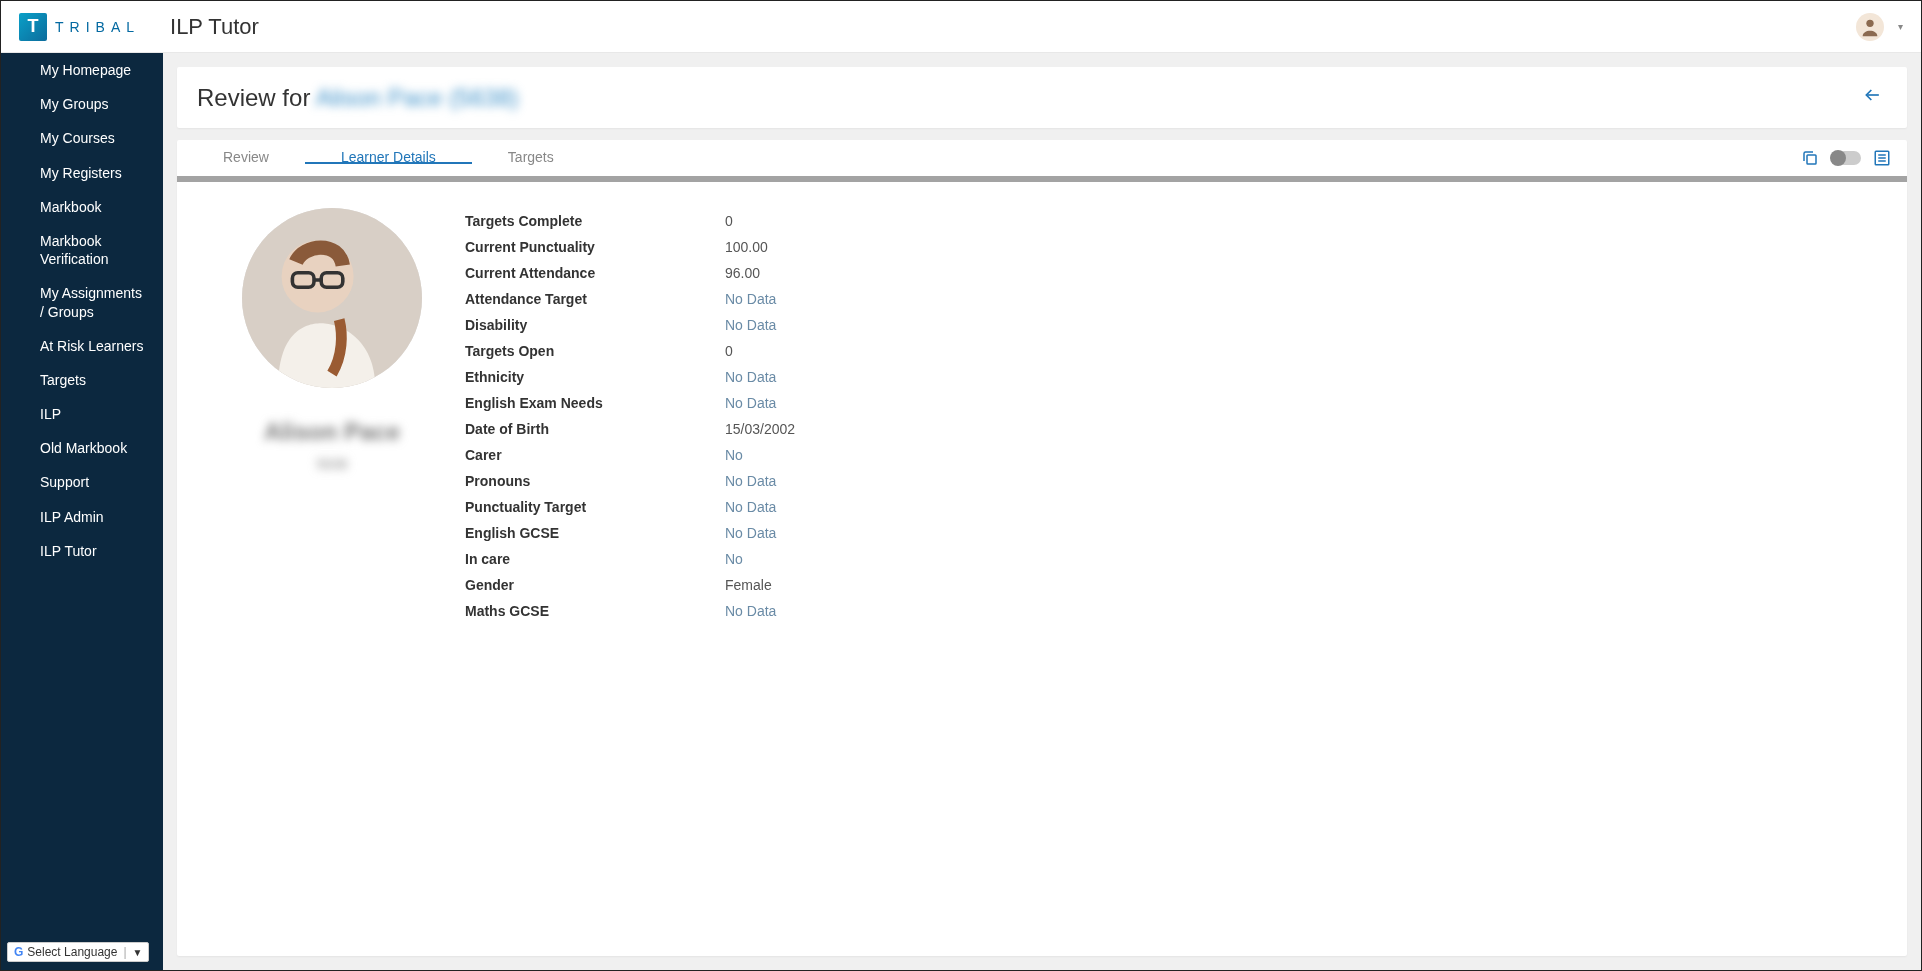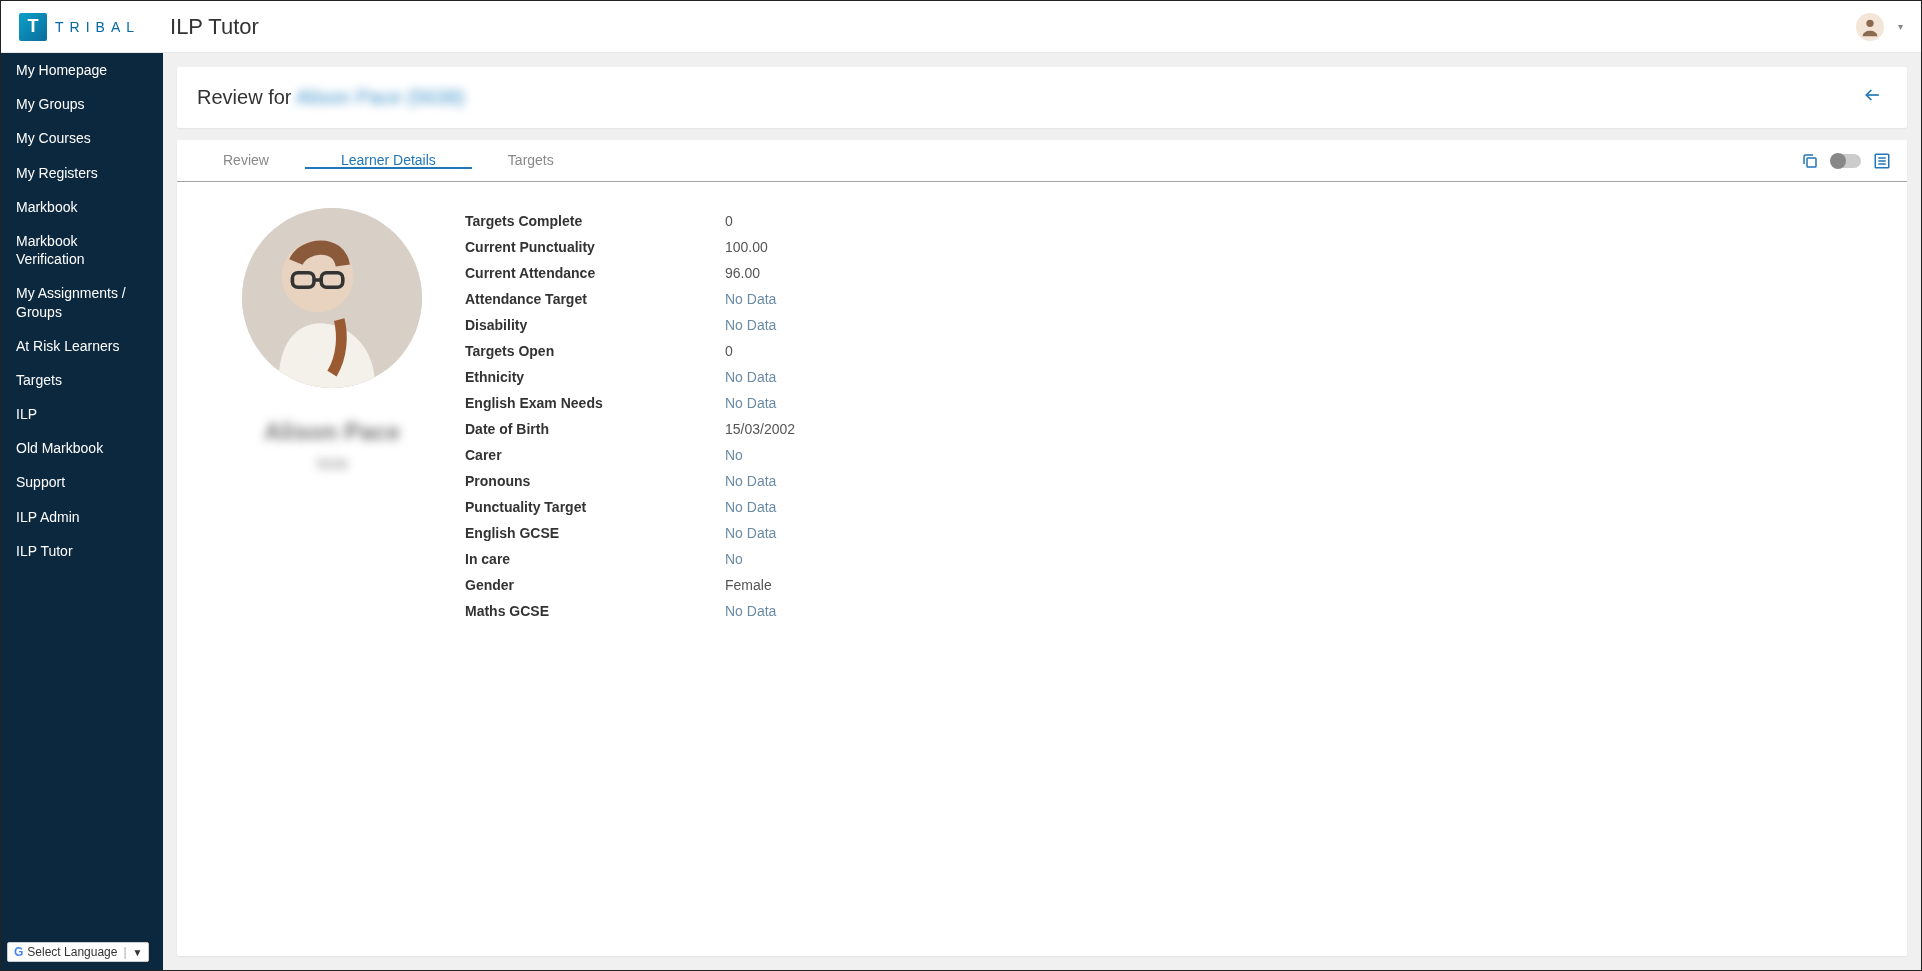--- a/index.html
+++ b/index.html
@@ -9,33 +9,33 @@
   .logo { display: flex; align-items: center; gap: 8px; }
   .logo-mark { width: 28px; height: 28px; background: linear-gradient(135deg,#0aa0c8,#0c6c9c); color: #fff; display:flex; align-items:center; justify-content:center; font-weight:700; font-size:18px; border-radius:2px;}
   .logo-text { letter-spacing: 6px; font-weight: 500; color: #0369a1; font-size: 14px; }
   .app-title { margin-left: 30px; font-size: 22px; color: #333; }
   .header-spacer { flex: 1; }
   .avatar-wrap { width: 28px; height:28px; border-radius:50%; background:#f3e6d8; display:flex; align-items:center; justify-content:center; overflow:hidden;}
   .avatar-wrap svg{width:22px;height:22px;}
   .dropdown-caret { margin-left: 14px; color:#888; font-size:10px; }
   .body { flex:1; display:flex; min-height:0; }
   .sidebar { width: 162px; background: #0c283f; color:#fff; display:flex; flex-direction:column; position:relative;}
-  .side-item { padding: 8px 15px; font-size:14px; cursor:pointer; line-height:1.3; }
+  .side-item { padding: 8px 15px; font-size:14px; cursor:pointer; line-height:1.3;margin-left:24px; }
   .lang-widget { position:absolute; bottom:8px; left:6px; background:#fff; color:#333; border:1px solid #ccc; border-radius:2px; font-size:12px; padding:2px 6px; display:flex; align-items:center; gap:4px;}
   .lang-widget .g{ color:#4285F4; font-weight:700; }
   .lang-widget .sep{ color:#aaa; padding:0 2px;}
   .lang-widget .caret{ font-size:10px;}
   .main { flex:1; background:#f0f0f0; padding:14px; display:flex; flex-direction:column; gap:12px; min-width:0;}
   .card { background:#fff; border-radius:2px; box-shadow:0 1px 2px rgba(0,0,0,0.05);}
   .title-card { display:flex; align-items:center; padding:14px 20px; }
-  .page-title { font-size:20px; color:#333; }
+  .page-title { font-size:24px; color:#333; }
   .page-title .blur { color:#3a8fc8; filter: blur(5px); }
   .back-arrow { color:#2176b9; font-size:18px; padding:4px; cursor:pointer;}
   .tabs-card { flex:1; display:flex; flex-direction:column; }
-  .tab-row { display:flex; align-items:center; border-bottom:1px solid #a3a3a3; padding:12px 10px; height:42px; }
+  .tab-row { display:flex; align-items:center; border-bottom:6px solid #a3a3a3; padding:12px 10px; height:42px; }
   .tab { padding:0 36px; height:100%; display:flex; align-items:center; font-size:14px; color:#888; cursor:pointer; border-bottom:2px solid transparent;}
   .tab.active { color:#2176b9; border-bottom-color:#2176b9;text-align:center;}
   .tab-spacer { flex:1; }
   .tab-icon { width:30px; display:flex; align-items:center; justify-content:center; cursor:pointer; color:#2176b9;}
   .toggle { width:30px; height:14px; background:#ccc; border-radius:8px; position:relative; margin:0 6px;}
   .toggle::after{ content:""; width:16px; height:16px; background:#888; border-radius:50%; position:absolute; top:-1px; left:-1px;}
   .content { display:flex; padding:26px 30px 40px; gap:8px; }
   .photo-col { width:250px; text-align:center;}
   .photo { width:180px; height:180px; border-radius:50%; margin:0 auto; background:#ddd; position:relative; overflow:hidden;}
   .pname { margin-top:30px; font-size:24px; font-weight:600; color:#777; filter:blur(5px);}

